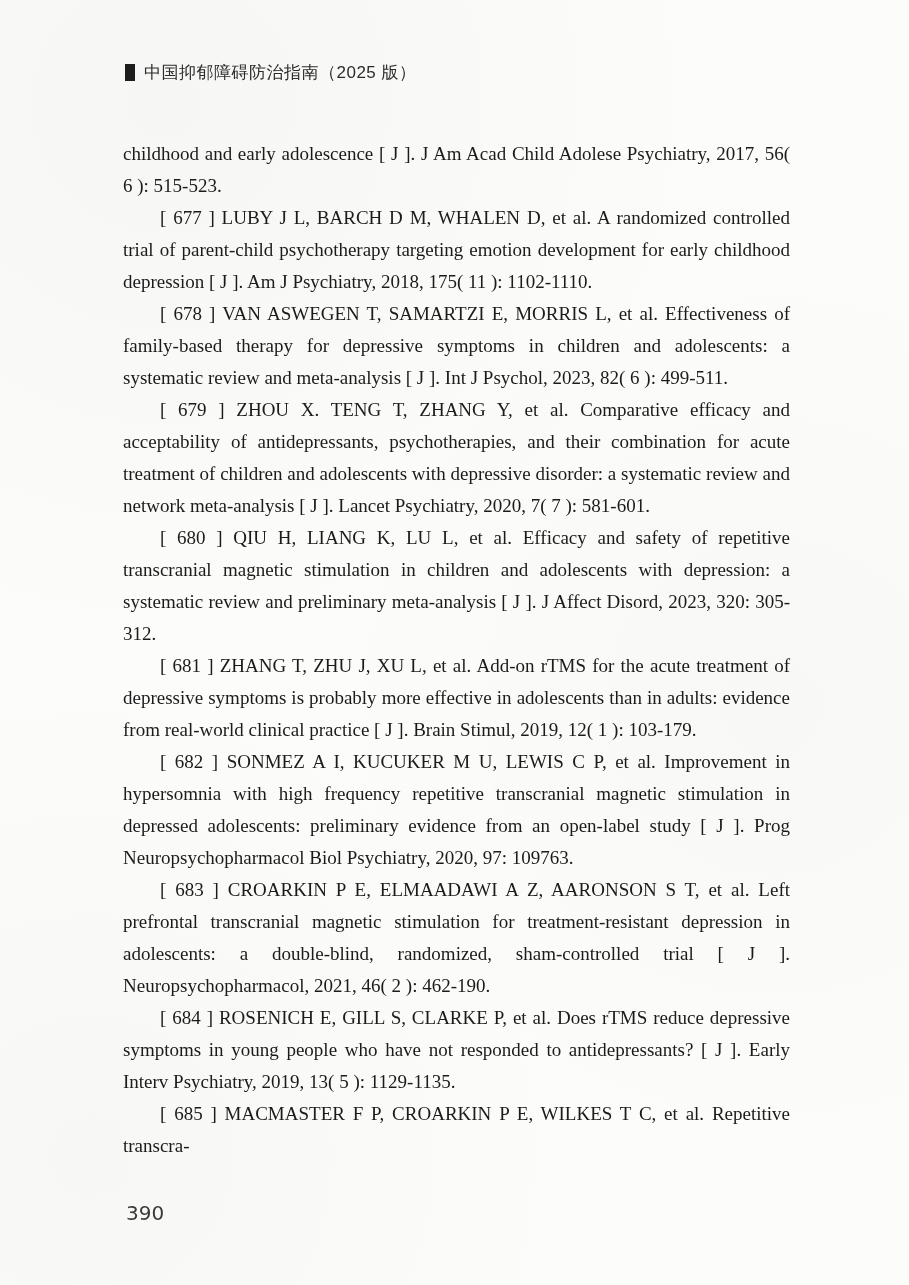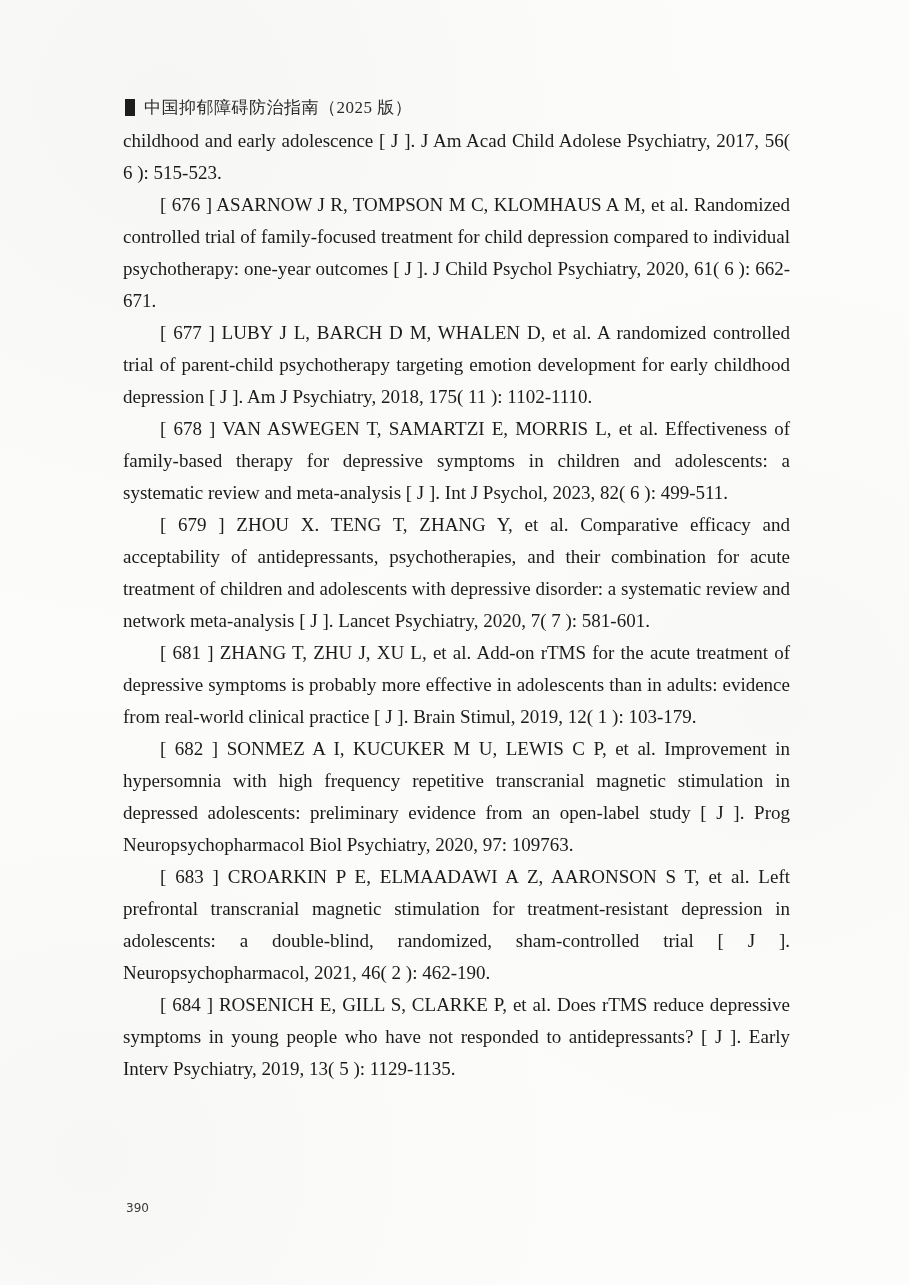--- a/index.html
+++ b/index.html
@@ -26,79 +26,79 @@
       radial-gradient(circle at 10% 90%, rgba(0,0,0,0.02), transparent 35%);
     pointer-events: none;
   }
   .header {
     position: absolute;
     left: 125px;
     top: 61px;
     display: flex;
     align-items: center;
     gap: 9px;
-    font-family: Liberation Serif, serif;
+    font-family: Liberation Sans, sans-serif;
     font-size: 17px;
     letter-spacing: 0.5px;
     color: #2b2b2b;
     white-space: nowrap;
-    margin-top: 35px;
   }
   .header .bar {
     display: inline-block;
     width: 10px;
     height: 17px;
     background: #1d1d1d;
     flex: 0 0 auto;
   }
   .refs {
     position: absolute;
     left: 123px;
-    top: 125px;
+    top: 138px;
     width: 667px;
     font-family: "Liberation Serif", "DejaVu Serif", serif;
     font-size: 19px;
     line-height: 32px;
     color: #1b1b1b;
     text-align: justify;
   }
   .refs p {
     margin: 0;
     padding: 0;
     text-indent: 37px;
   }
   .refs p.no-indent {
     text-indent: 0;
   }
   .pagenum {
     position: absolute;
     left: 126px;
     top: 1201px;
     font-family: "DejaVu Sans", "Liberation Sans", sans-serif;
-    font-size: 12px;
+    font-size: 20px;
     color: #3a3a3a;
   }
 </style>
 </head>
 <body>
 
 <div class="page">
 
   <div class="header">
     <span class="bar"></span>
     <span>中国抑郁障碍防治指南（2025 版）</span>
   </div>
 
   <div class="refs">
     <p class="no-indent">childhood and early adolescence [ J ]. J Am Acad Child Adolese Psychiatry, 2017, 56( 6 ): 515-523.</p>
-    <p>[ 676 ] ASARNOW J R, TOMPSON M C, KLOMHAUS A M, et al. Randomized controlled trial of family-focused treatment for child depression compared to individual psychotherapy: one-year outcomes [ J ]. J Child Psychol Psychiatry, 2020, 61( 6 ): 662-671.</p>
     <p>[ 677 ] LUBY J L, BARCH D M, WHALEN D, et al. A randomized controlled trial of parent-child psychotherapy targeting emotion development for early childhood depression [ J ]. Am J Psychiatry, 2018, 175( 11 ): 1102-1110.</p>
     <p>[ 678 ] VAN ASWEGEN T, SAMARTZI E, MORRIS L, et al. Effectiveness of family-based therapy for depressive symptoms in children and adolescents: a systematic review and meta-analysis [ J ]. Int J Psychol, 2023, 82( 6 ): 499-511.</p>
     <p>[ 679 ] ZHOU X. TENG T, ZHANG Y, et al. Comparative efficacy and acceptability of antidepressants, psychotherapies, and their combination for acute treatment of children and adolescents with depressive disorder: a systematic review and network meta-analysis [ J ]. Lancet Psychiatry, 2020, 7( 7 ): 581-601.</p>
+    <p>[ 680 ] QIU H, LIANG K, LU L, et al. Efficacy and safety of repetitive transcranial magnetic stimulation in children and adolescents with depression: a systematic review and preliminary meta-analysis [ J ]. J Affect Disord, 2023, 320: 305-312.</p>
     <p>[ 681 ] ZHANG T, ZHU J, XU L, et al. Add-on rTMS for the acute treatment of depressive symptoms is probably more effective in adolescents than in adults: evidence from real-world clinical practice [ J ]. Brain Stimul, 2019, 12( 1 ): 103-179.</p>
     <p>[ 682 ] SONMEZ A I, KUCUKER M U, LEWIS C P, et al. Improvement in hypersomnia with high frequency repetitive transcranial magnetic stimulation in depressed adolescents: preliminary evidence from an open-label study [ J ]. Prog Neuropsychopharmacol Biol Psychiatry, 2020, 97: 109763.</p>
     <p>[ 683 ] CROARKIN P E, ELMAADAWI A Z, AARONSON S T, et al. Left prefrontal transcranial magnetic stimulation for treatment-resistant depression in adolescents: a double-blind, randomized, sham-controlled trial [ J ]. Neuropsychopharmacol, 2021, 46( 2 ): 462-190.</p>
     <p>[ 684 ] ROSENICH E, GILL S, CLARKE P, et al. Does rTMS reduce depressive symptoms in young people who have not responded to antidepressants? [ J ]. Early Interv Psychiatry, 2019, 13( 5 ): 1129-1135.</p>
+    <p>[ 685 ] MACMASTER F P, CROARKIN P E, WILKES T C, et al. Repetitive transcra-</p>
   </div>
 
   <div class="pagenum">390</div>
 
 </div>
 
 </body></html>

